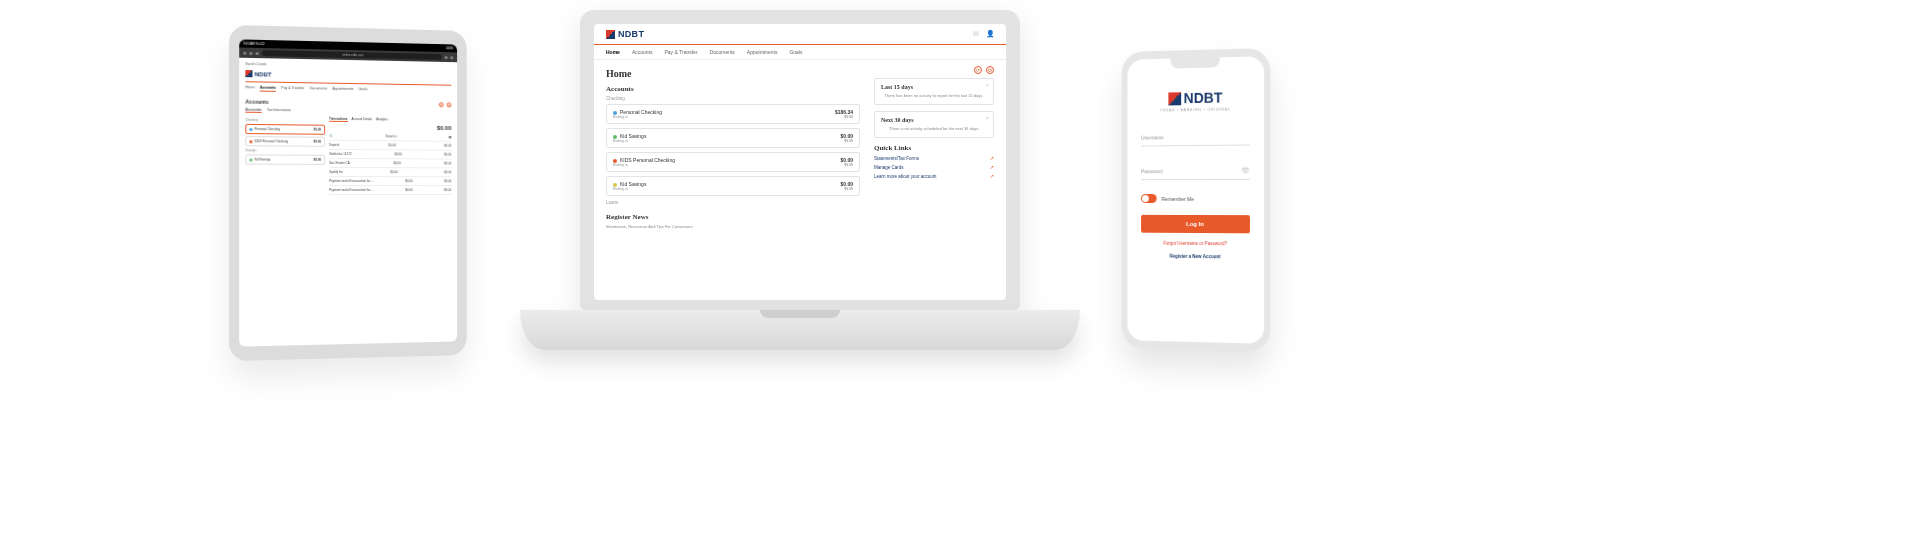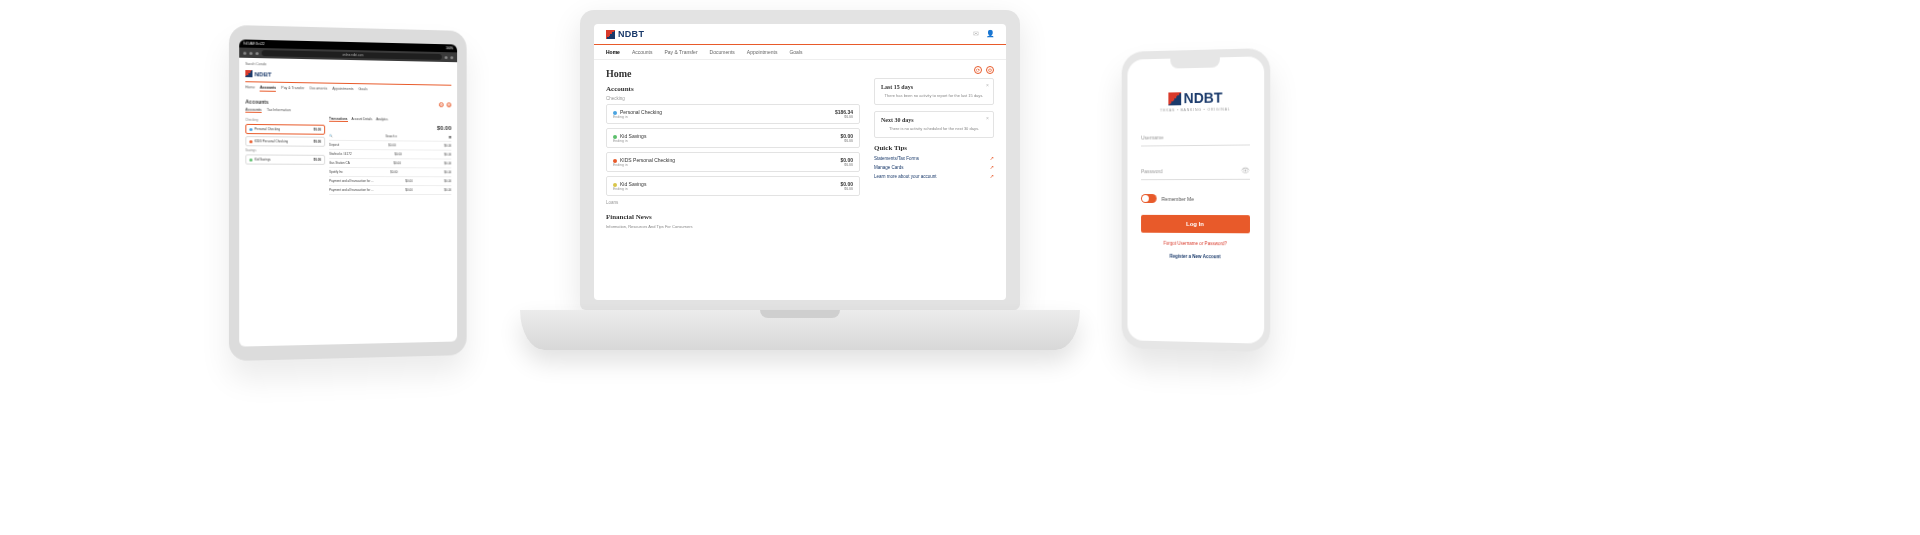--- a/index.html
+++ b/index.html
@@ -367,40 +367,40 @@
             <div class="l-card">
               <div><span class="l-dot" style="background:#d9c64a"></span><span class="nm">Kid Savings</span><div class="sub">Ending in</div></div>
               <div class="amt">
                   <div>$0.00</div>
                   <div class="sub">$0.00</div>
                 </div>
             </div>
 
             <div class="l-section-label">Loans</div>
 
-            <div class="l-sh" style="margin-top:8px;">Financial News</div>
+            <div class="l-sh" style="margin-top:8px;">Register News</div>
             <div style="font-size:4px;color:#888;">Information, Resources And Tips For Consumers</div>
           </div>
 
           <div class="l-side">
             <div class="l-side-actions">
               <span>⟳</span>
               <span>⚙</span>
             </div>
             <div class="l-panel">
               <span class="x">×</span>
               <div class="ttl">Last 15 days</div>
               <div class="msg">There has been no activity to report for the last 15 days.</div>
             </div>
             <div class="l-panel">
               <span class="x">×</span>
               <div class="ttl">Next 30 days</div>
               <div class="msg">There is no activity scheduled for the next 30 days.</div>
             </div>
-            <div class="l-sh">Quick Tips</div>
+            <div class="l-sh">Quick Links</div>
             <div class="l-ql-row">
                 <span>Statements/Tax Forms</span>
                 <span class="ext">↗</span>
               </div>
             <div class="l-ql-row">
                 <span>Manage Cards</span>
                 <span class="ext">↗</span>
               </div>
             <div class="l-ql-row">
                 <span>Learn more about your account</span>

